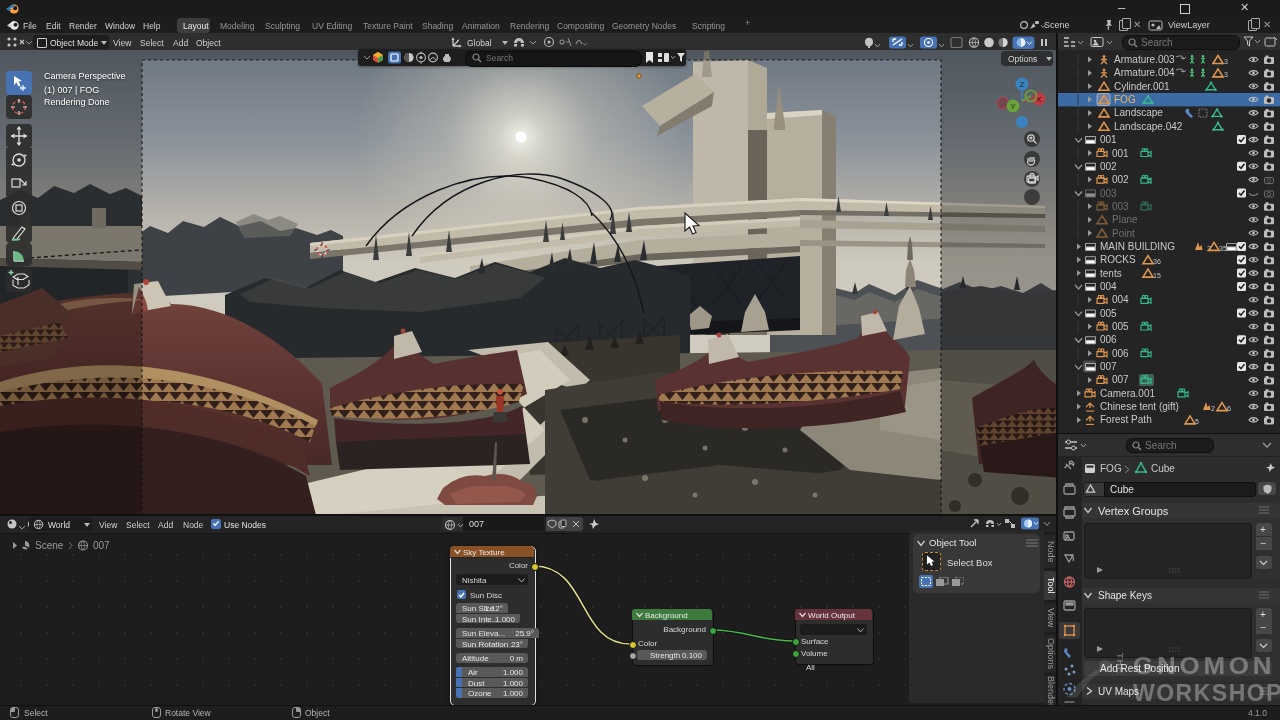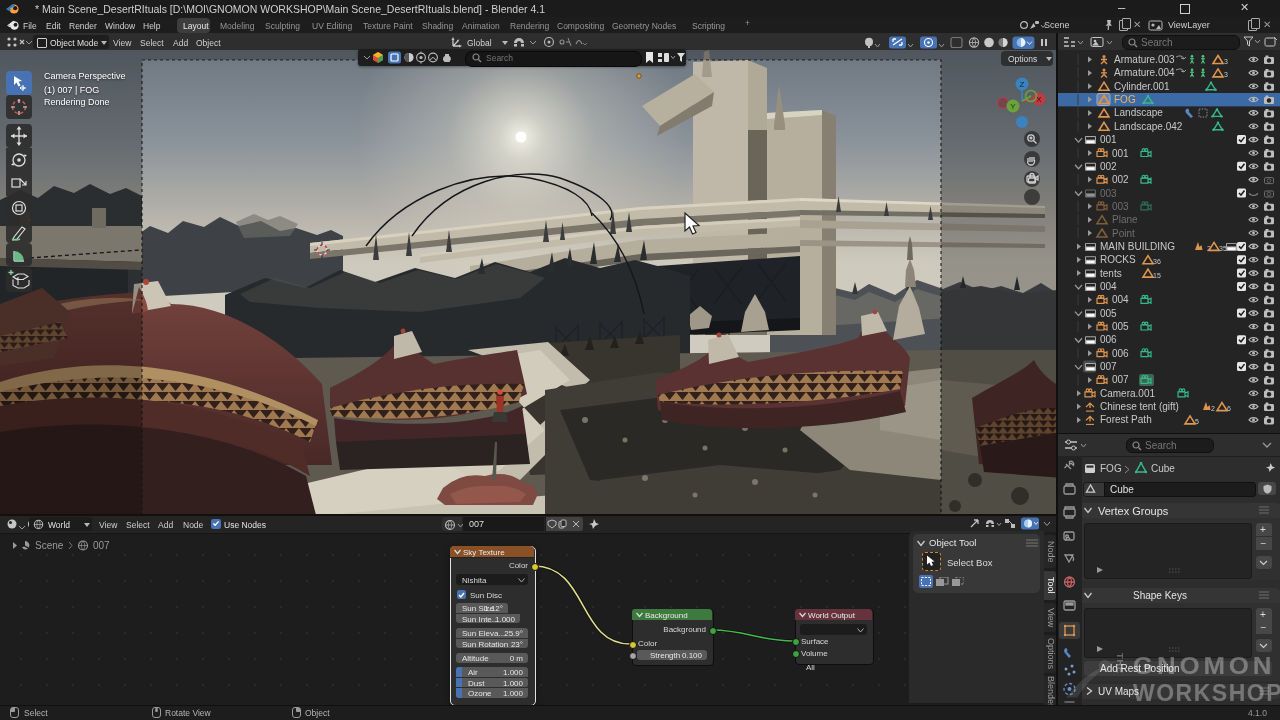--- a/index.html
+++ b/index.html
@@ -18,21 +18,20 @@
 </style></head><body>
 <div id="app">
 
 <div class="abs" style="left:0;top:0;width:1280px;height:17px;background:#1b1b1b;"></div>
 <svg class="abs" style="left:5px;top:2px" width="15" height="13" viewBox="0 0 15 13">
  <circle cx="9" cy="7" r="4.6" fill="#ff9f3e"></circle>
       <circle cx="10.2" cy="6.2" r="2.1" fill="#1b1b1b"></circle>
  <path d="M1,7 L8,2 L10,4 L4,7 Z" fill="#2e7fc0"></path>
       <path d="M1,7 L7,7 L4,9 Z" fill="#2e7fc0"></path>
 </svg>
-<div class="txt" style="left:35px;top:3px;font-size:10.5px;color:#cfcfcf;">* Main Scene_DesertRItuals [D:\MOI\GNOMON WORKSHOP\Main Scene_DesertRItuals.blend] - Blender 4.1</div>
 <div class="txt" style="left:1118px;top:0px;font-size:13px;color:#cfcfcf;">–</div>
 <div class="abs" style="left:1180px;top:4px;width:8px;height:8px;border:1px solid #cfcfcf;"></div>
 <div class="txt" style="left:1240px;top:1px;font-size:11px;color:#cfcfcf;">✕</div>
 
 <div class="abs" style="left:0;top:17px;width:1280px;height:16px;background:#1d1d1d;"></div>
 <svg class="abs" style="left:6px;top:19px" width="14" height="12" viewBox="0 0 15 13">
  <circle cx="9" cy="7" r="4.6" fill="#e8e8e8"></circle>
       <circle cx="10.2" cy="6.2" r="2.1" fill="#1d1d1d"></circle>
  <path d="M1,7 L8,2 L10,4 L4,7 Z" fill="#e8e8e8"></path>
       <path d="M1,7 L7,7 L4,9 Z" fill="#e8e8e8"></path>
@@ -584,21 +583,21 @@
     </svg>
 <div class="nrow" style="left:470px;top:590.5px;">Sun Disc</div>
 <div class="slider" style="left:456px;top:603px;width:52px;height:9.5px;border-radius:3px 3px 0 0;">
       <span class="l">Sun Size</span>
       <span class="r">1.12°</span>
     </div>
 <div class="slider" style="left:456px;top:613.5px;width:64px;height:9.5px;border-radius:0 0 3px 3px;">
       <span class="l">Sun Inte...</span>
       <span class="r">1.000</span>
     </div>
-<div class="slider" style="left:456px;top:628px;width:72px;height:9.5px;border-radius:3px 3px 0 0;">
+<div class="slider" style="left:456px;top:628px;width:72px;height:9.5px;border-radius:3px 3px 0 0;padding-left:11px;">
       <span class="l">Sun Eleva...</span>
       <span class="r">25.9°</span>
     </div>
 <div class="slider" style="left:456px;top:638.5px;width:72px;height:9.5px;border-radius:0 0 3px 3px;">
       <span class="l">Sun Rotation</span>
       <span class="r">23°</span>
     </div>
 <div class="slider" style="left:456px;top:653px;width:72px;height:9.5px;border-radius:3px;">
       <span class="l">Altitude</span>
       <span class="r">0 m</span>
@@ -1045,21 +1044,21 @@
 <div class="txt" style="left:1260.5px;top:538px;font-size:10px;color:#ddd;">−</div>
 <div class="abs" style="left:1256px;top:556px;width:16px;height:13px;background:#474747;border-radius:3px;"></div>
 <svg class="abs" style="left:1259px;top:560px" width="9" height="6" viewBox="0 0 9 6">
       <path d="M1,1 l3.5,3.5 L8,1" stroke="#ccc" fill="none" stroke-width="1.2"></path>
     </svg>
 
 <div class="abs" style="left:1078px;top:588px;width:202px;height:15px;background:#353535;border-radius:4px 4px 0 0;"></div>
 <svg class="abs" style="left:1084px;top:592px" width="8" height="7" viewBox="0 0 8 7">
       <path d="M0.5,1 L4,5.5 L7.5,1" stroke="#ccc" stroke-width="1.3" fill="none"></path>
     </svg>
-<div class="txt" style="left:1098px;top:590px;font-size:10px;color:#e4e4e4;margin-left:35px;">Shape Keys</div>
+<div class="txt" style="left:1098px;top:590px;font-size:10px;color:#e4e4e4;">Shape Keys</div>
 <svg class="abs" style="left:1258px;top:591px" width="12" height="9" viewBox="0 0 12 9">
       <path d="M1,1 l10,0 M1,4 l10,0 M1,7 l10,0" stroke="#6e6e6e"></path>
     </svg>
 <div class="abs" style="left:1078px;top:603px;width:202px;height:78px;background:#303030;"></div>
 <div class="abs" style="left:1084px;top:608px;width:166px;height:48px;background:#242424;border:1px solid #1a1a1a;border-radius:3px;"></div>
 <svg class="abs" style="left:1096px;top:645px" width="8" height="8" viewBox="0 0 8 8">
       <path d="M1,1 l6,3 -6,3z" fill="#999"></path>
     </svg>
 <svg class="abs" style="left:1168px;top:647px" width="14" height="6" viewBox="0 0 14 6">
       <path d="M1,1 l12,0 M1,4 l12,0" stroke="#555" stroke-dasharray="1.5,1.5"></path>

